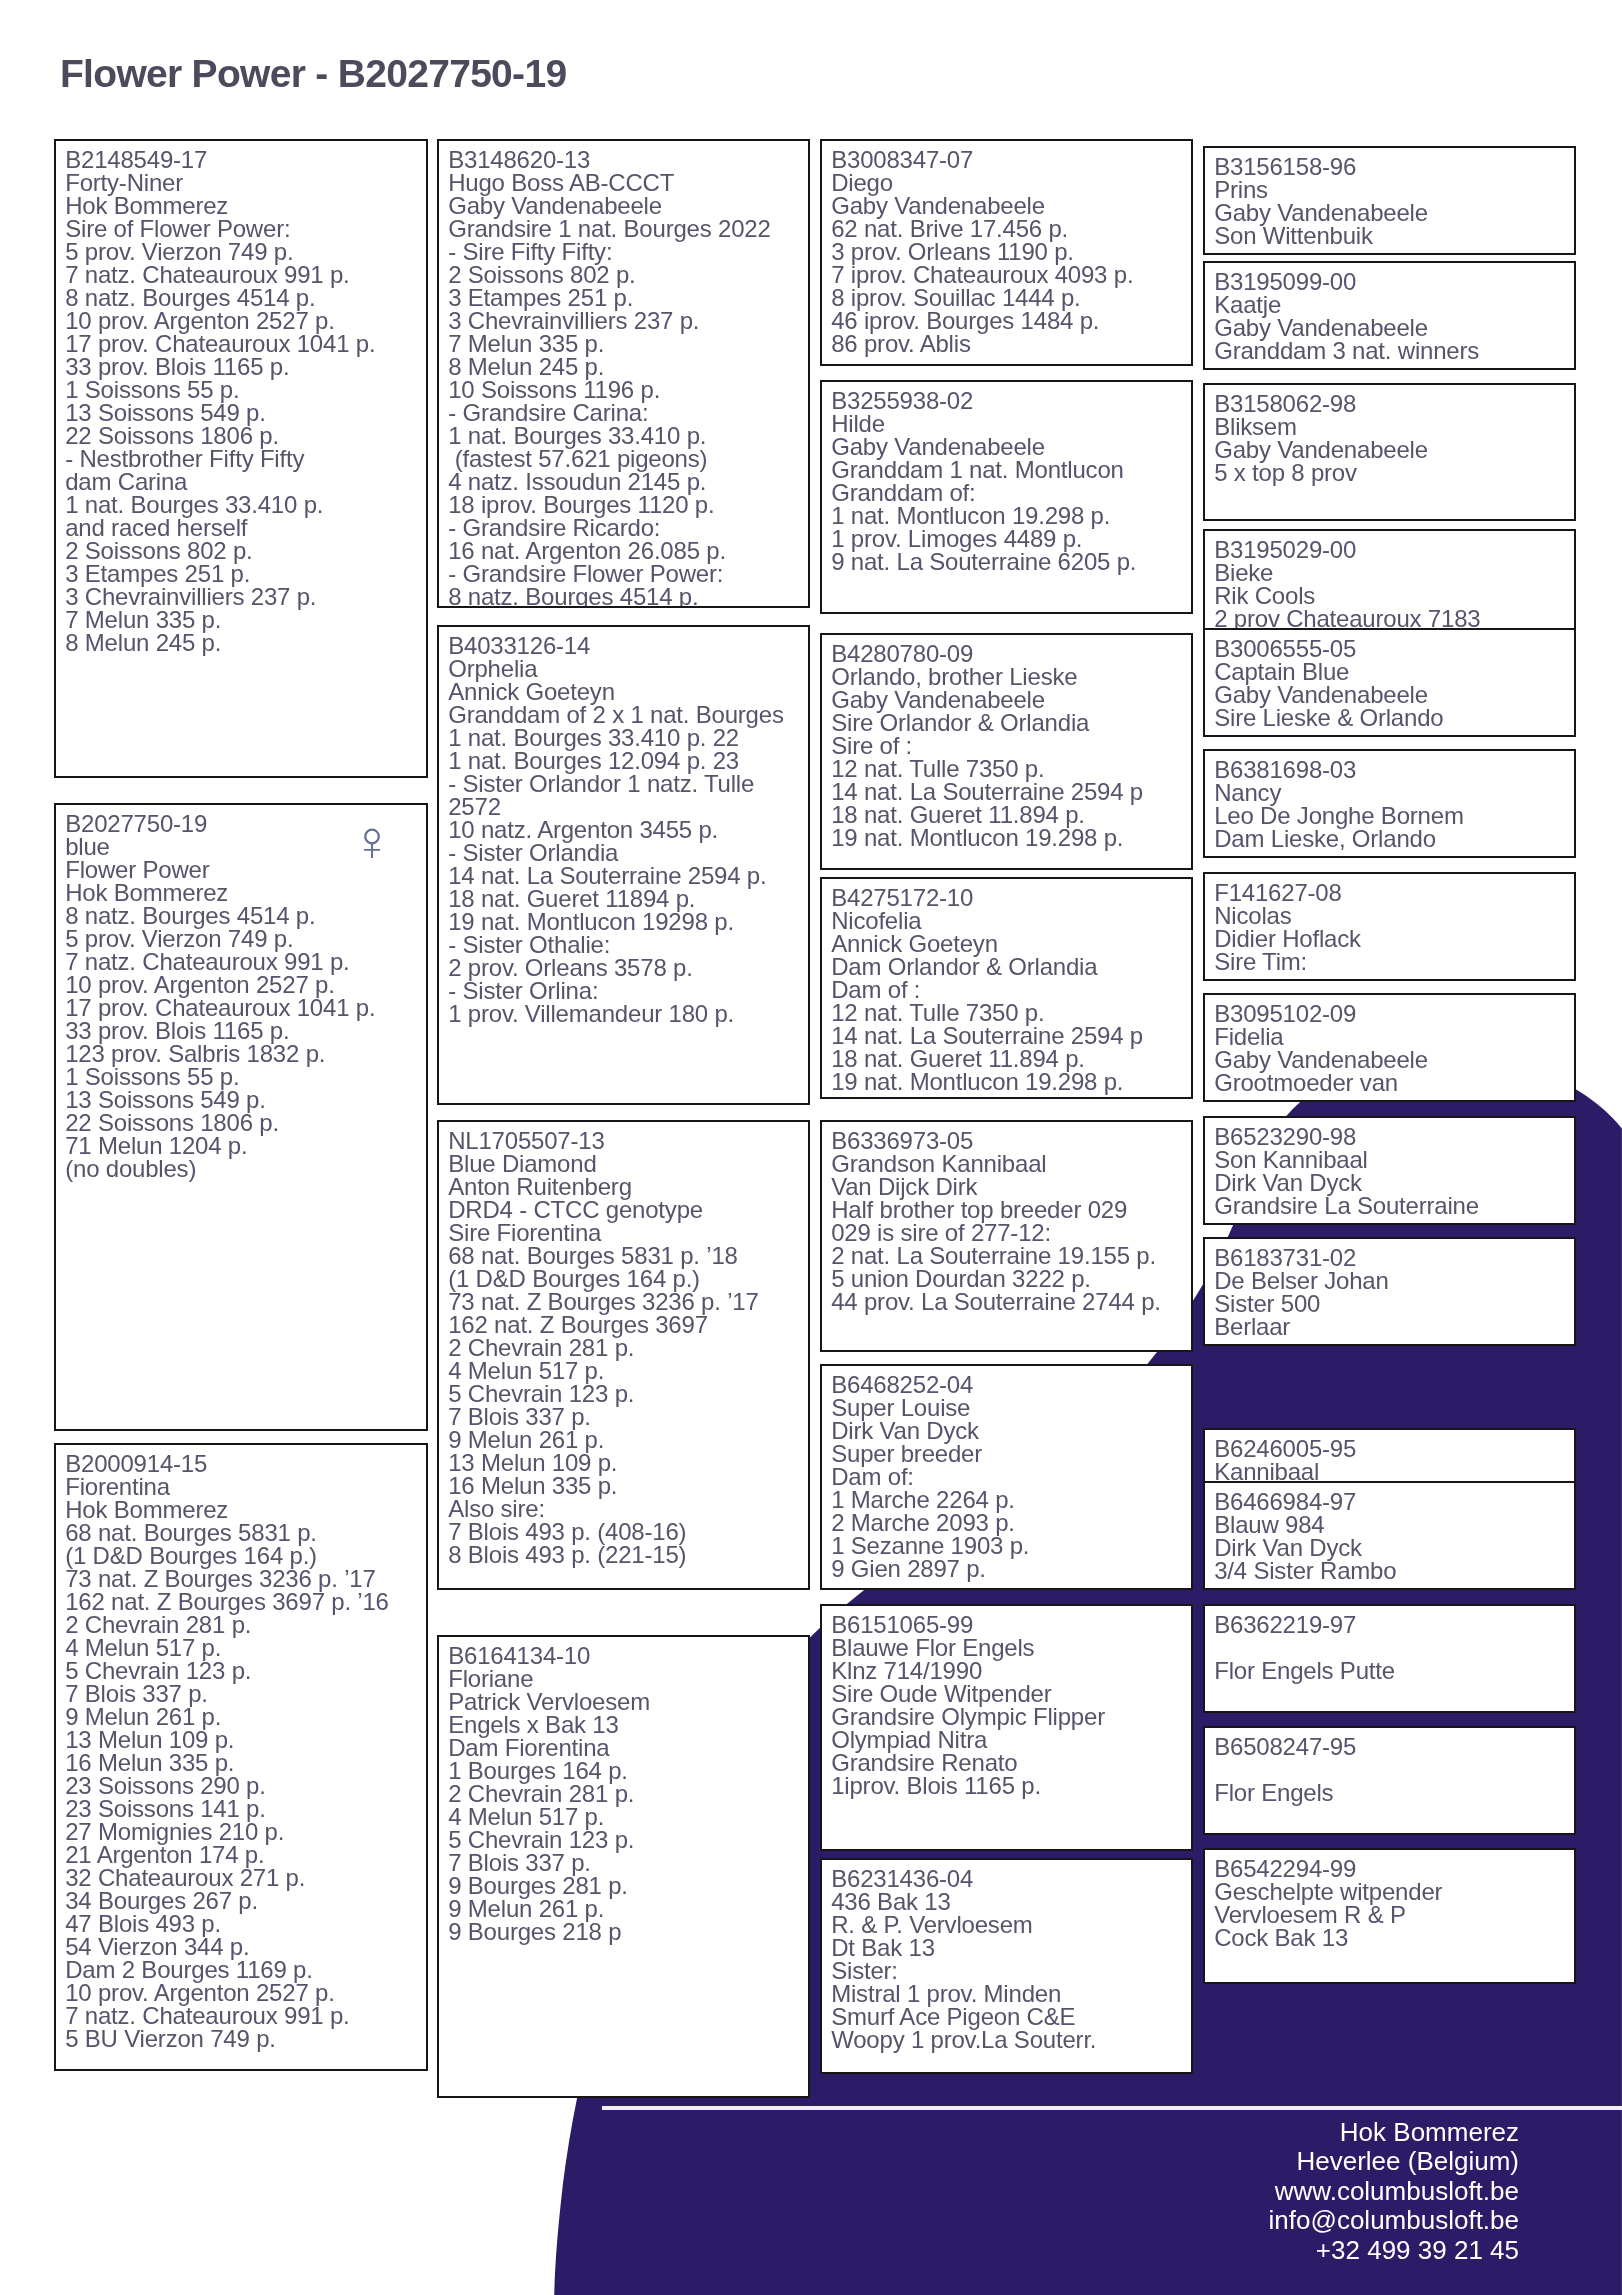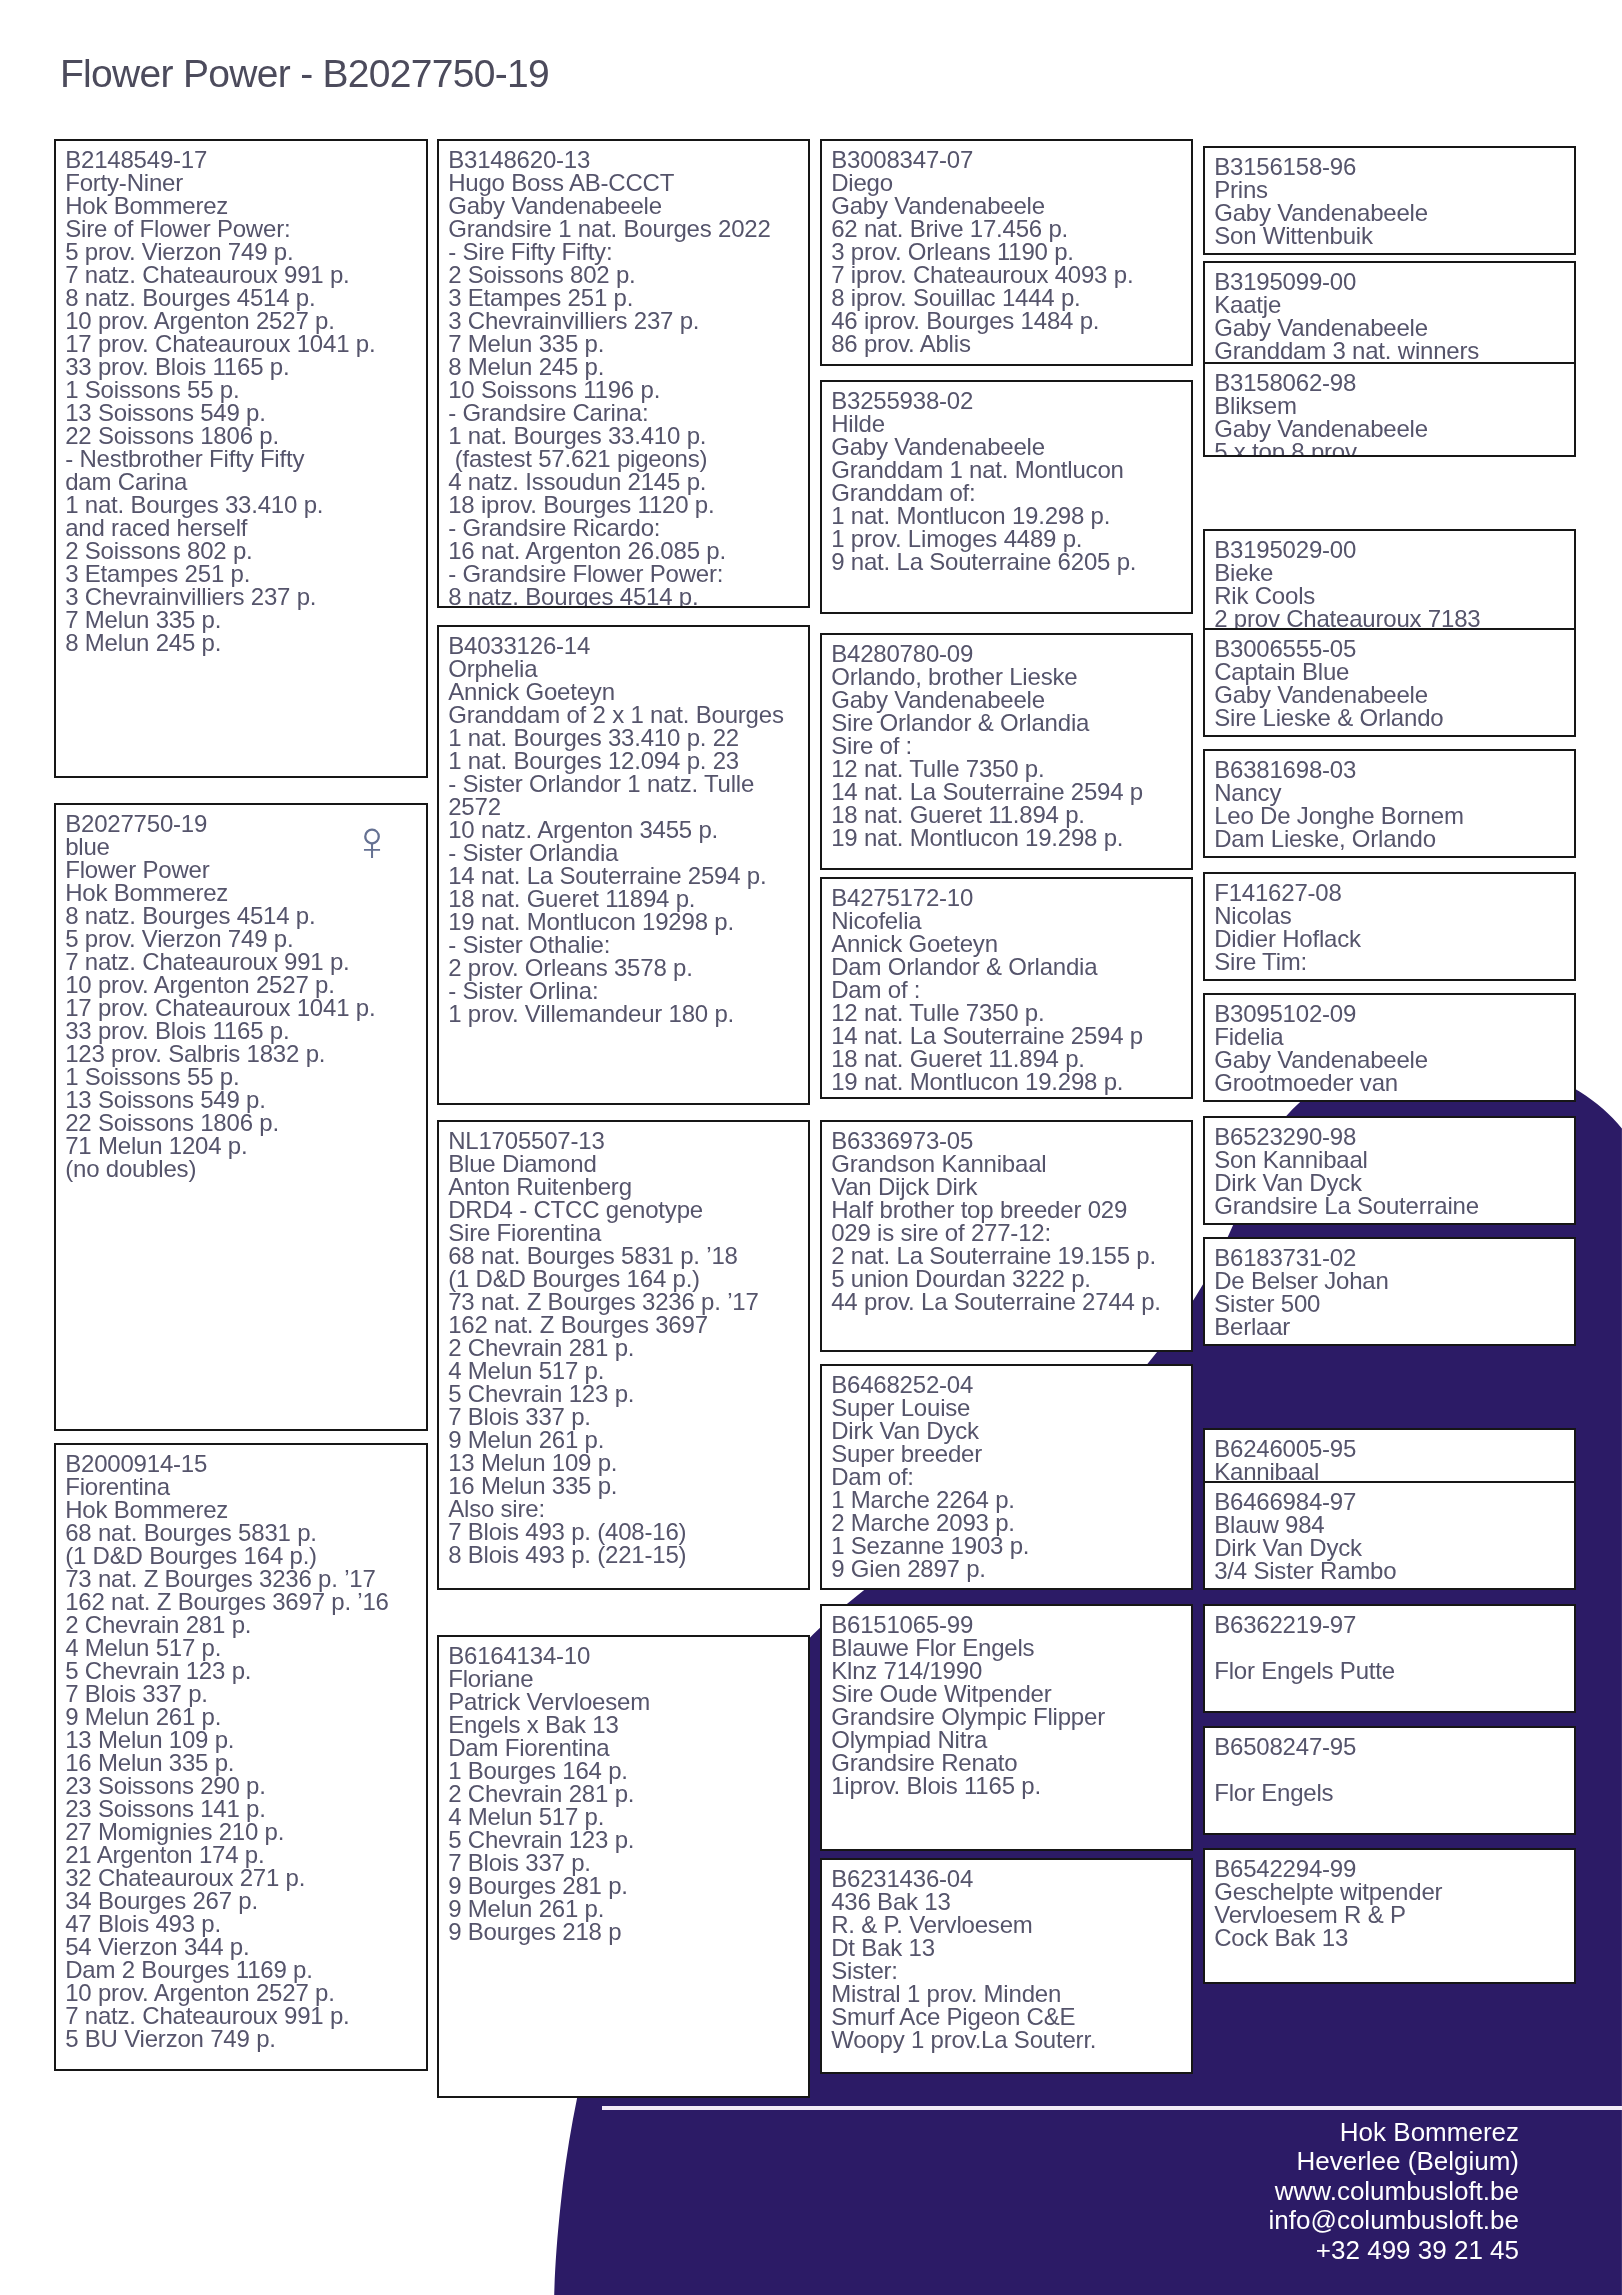--- a/index.html
+++ b/index.html
@@ -3,21 +3,21 @@
 <meta charset="utf-8">
 <style>
   html,body{margin:0;padding:0;}
   body{
     width:1622px;height:2295px;position:relative;background:#ffffff;
     font-family:"Liberation Sans", sans-serif;overflow:hidden;
   }
   .blob{position:absolute;left:0;top:0;width:1622px;height:2295px;z-index:0;}
   .page-title{
     position:absolute;left:60px;top:52px;z-index:2;
-    font-size:39px;font-weight:normal;color:#4C4B5C;letter-spacing:-0.7px;
+    font-size:39px;font-weight:bold;color:#4C4B5C;letter-spacing:-0.7px;
   }
   .col{position:absolute;top:0;height:2295px;z-index:1;}
   .box{
     position:absolute;left:0;right:0;box-sizing:border-box;
     background:#ffffff;border:2.6px solid #161616;
     padding:6.5px 9.2px;overflow:hidden;
   }
   .ring,.details{
     font-size:24px;line-height:23px;color:#55546B;
     white-space:pre;letter-spacing:-0.2px;
@@ -299,21 +299,21 @@
     <div class="details">Prins
 Gaby Vandenabeele
 Son Wittenbuik</div>
   </div>
   <div class="box" style="top:261px;height:109px">
     <div class="ring">B3195099-00</div>
     <div class="details">Kaatje
 Gaby Vandenabeele
 Granddam 3 nat. winners</div>
   </div>
-  <div class="box" style="top:362px;height:95px">
+  <div class="box" style="top:383px;height:138px">
     <div class="ring">B3158062-98</div>
     <div class="details">Bliksem
 Gaby Vandenabeele
 5 x top 8 prov</div>
   </div>
   <div class="box" style="top:529px;height:109px">
     <div class="ring">B3195029-00</div>
     <div class="details">Bieke
 Rik Cools
 2 prov Chateauroux 7183</div>

